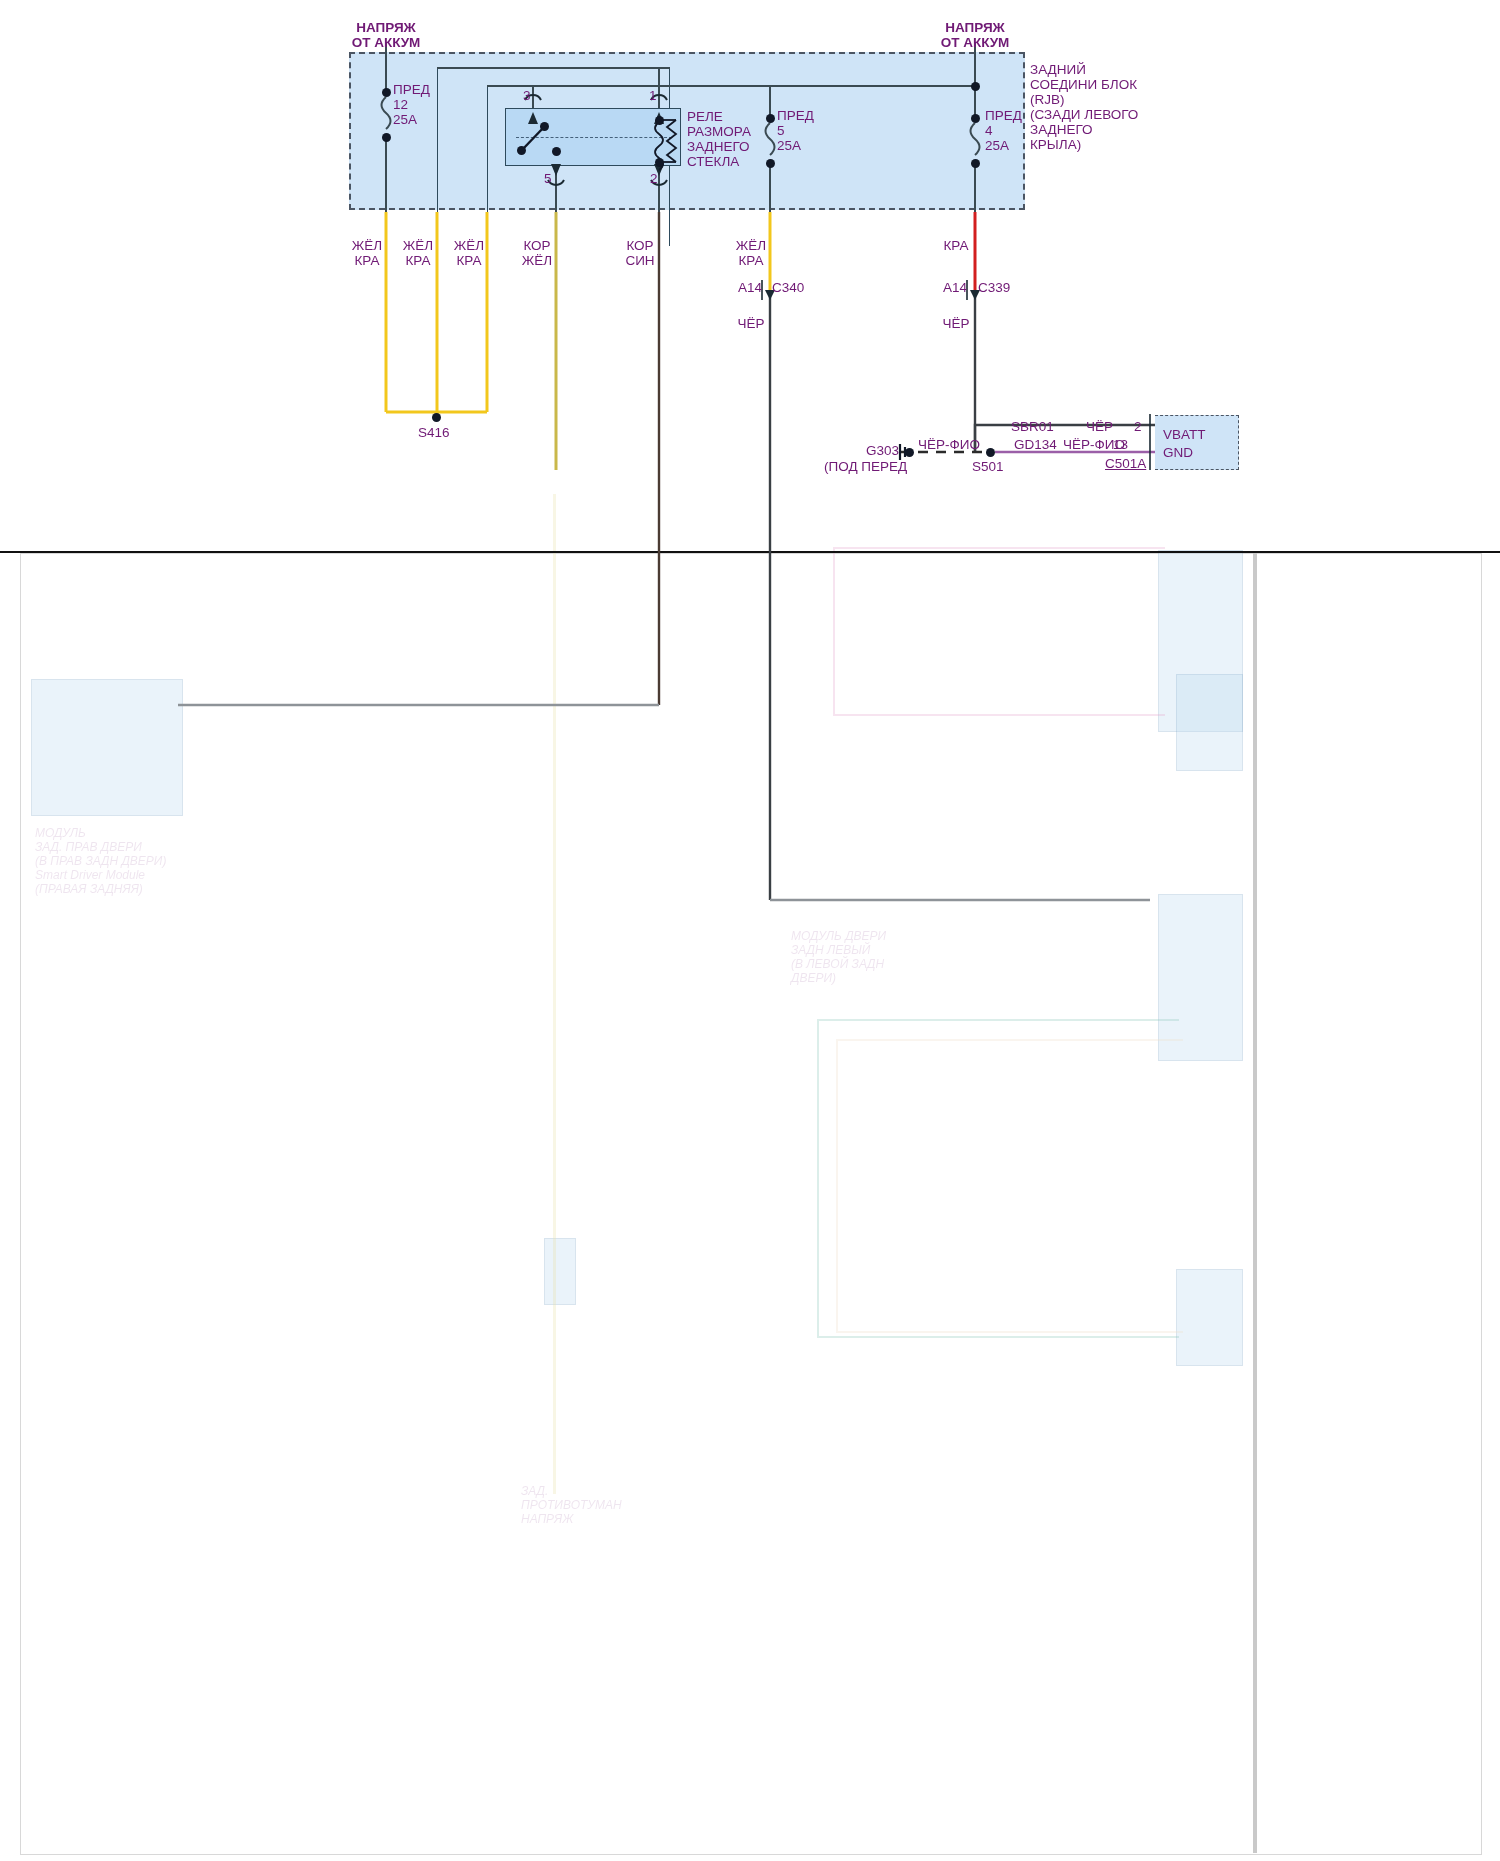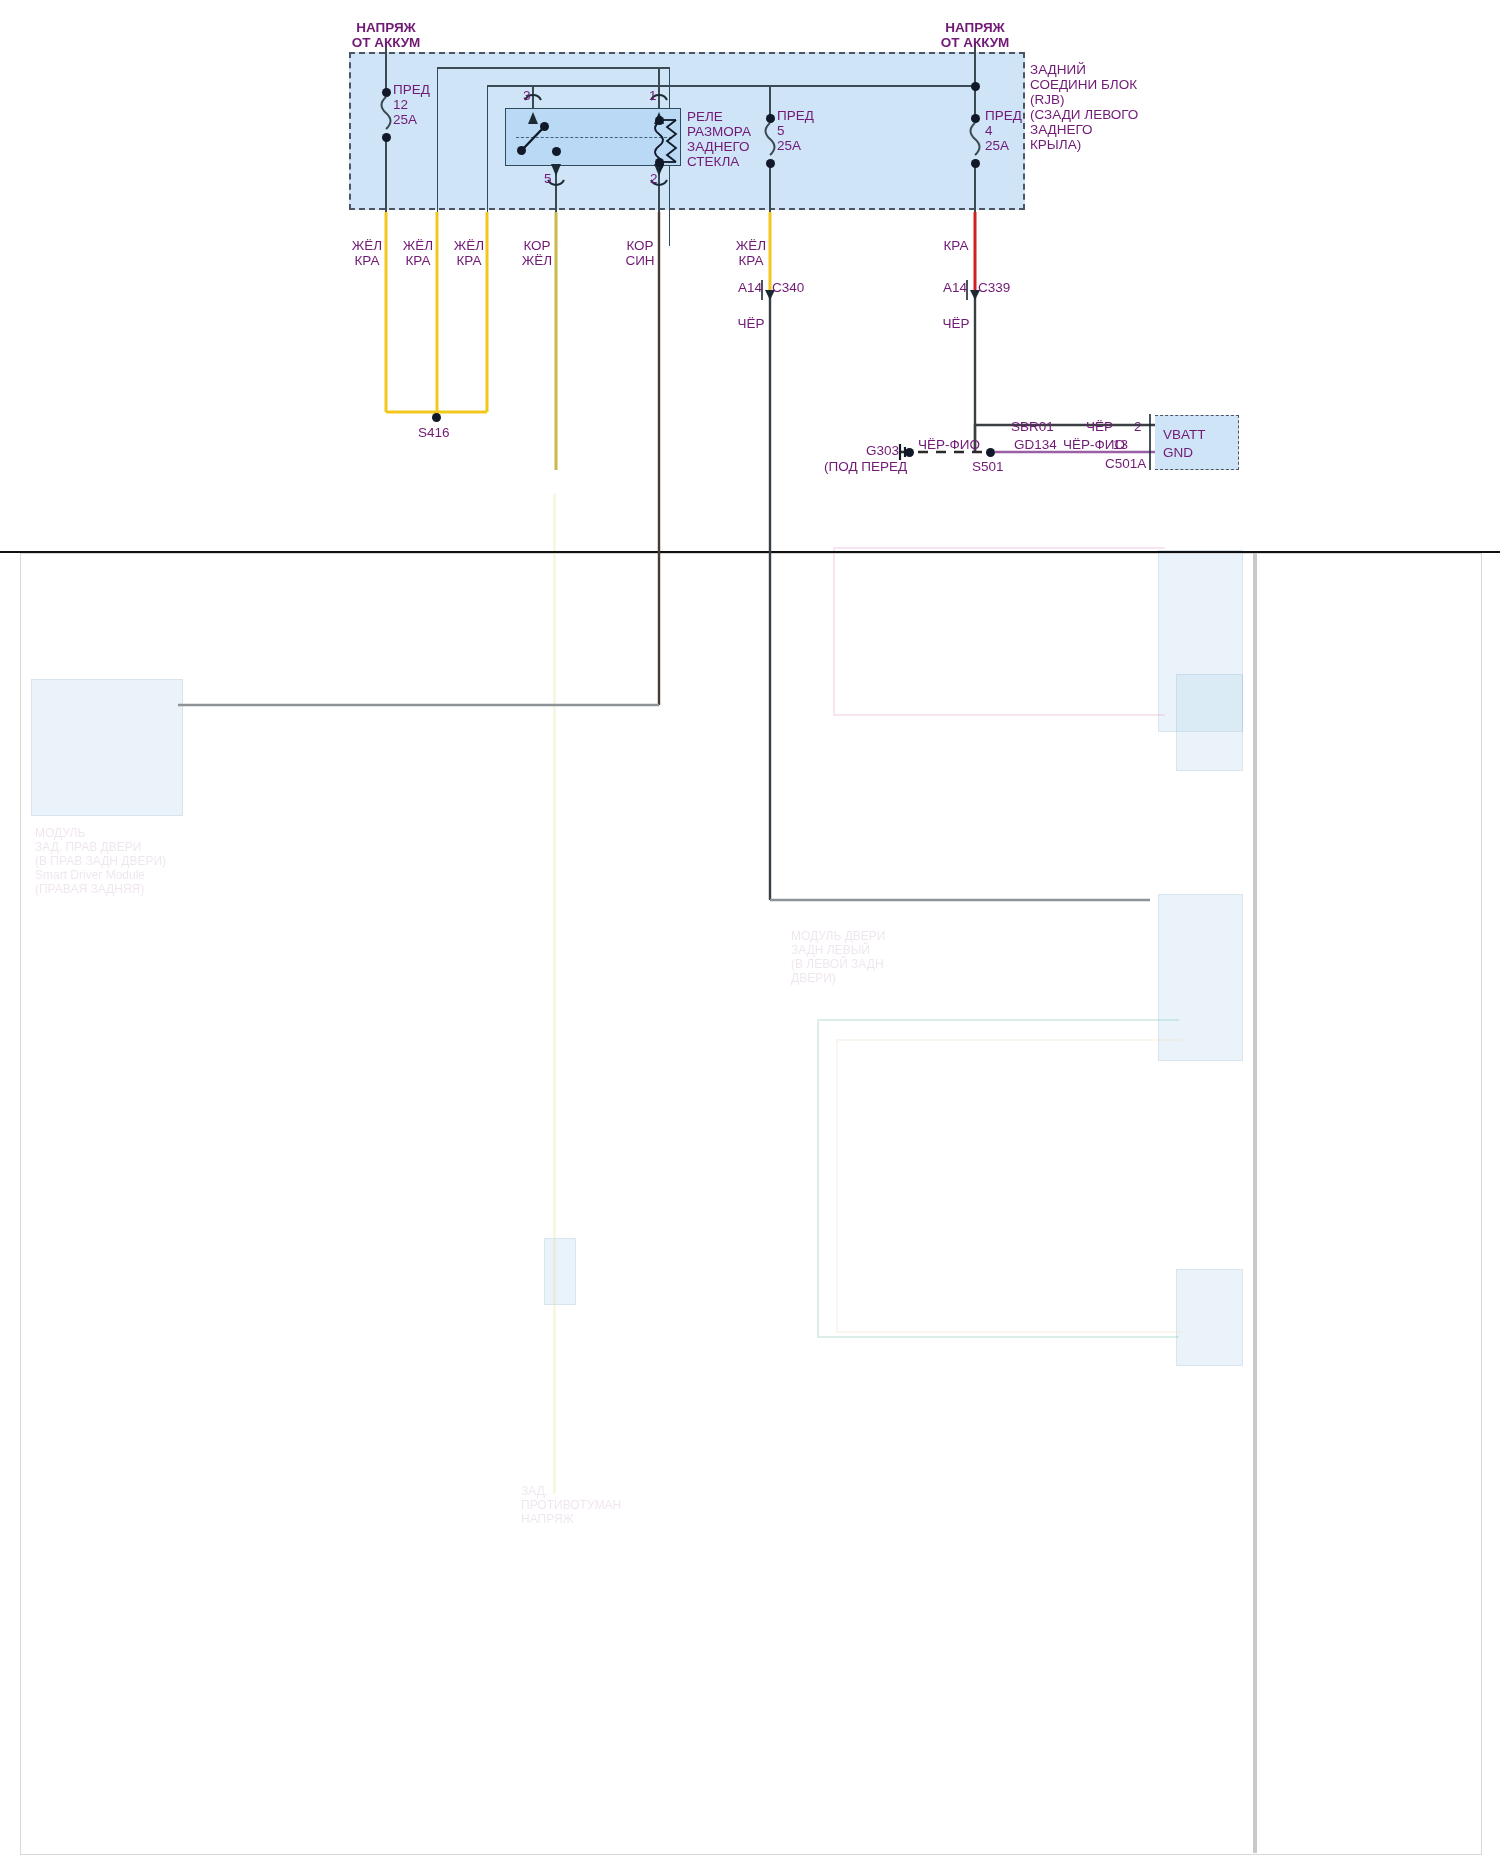--- a/index.html
+++ b/index.html
@@ -2,21 +2,21 @@
 <html><head>
 <meta charset="utf-8">
 <style>
   html,body{margin:0;padding:0;background:#ffffff;}
   body{font-family:"Liberation Sans",sans-serif;}
   #page{position:relative;width:1500px;height:1861px;background:#ffffff;overflow:hidden;}
 
   
   #faded{position:absolute;left:20px;top:553px;width:1460px;height:1300px;
          border:1px solid #d8d8d8;background:#fff;opacity:1;}
-  .fade{opacity:.11;}
+  .fade{opacity:.11;font-style:italic;}
   .fade2{opacity:.30;}
 
   
   .wire{position:absolute;background:#3a4a52;}
   .vw{width:2px;}
   .yellowpale{background:#e8e2a8;width:3px;}
 
   .dot{position:absolute;width:9px;height:9px;border-radius:50%;background:#111827;}
 
   .lbl{position:absolute;font-size:13.5px;color:#701a75;line-height:15px;white-space:pre;}
@@ -282,19 +282,19 @@
   <div class="lbl" style="left:918px;top:437px;">ЧЁР-ФИО</div>
 
   <div class="lbl" style="left:1011px;top:419px;">SBR01</div>
   <div class="lbl" style="left:1086px;top:419px;">ЧЁР</div>
   <div class="lbl" style="left:1134px;top:419px;">2</div>
 
   <div class="lbl" style="left:1014px;top:437px;">GD134</div>
   <div class="lbl" style="left:1063px;top:437px;">ЧЁР-ФИО</div>
   <div class="lbl" style="left:1113px;top:437px;">13</div>
 
-  <div class="lbl" style="left:1105px;top:456px;">C501A</div>
+  <div class="lbl" style="left:1105px;top:456px;text-decoration:underline;">C501A</div>
 
   <div id="c501blk"></div>
   <div class="lbl" style="left:1163px;top:427px;">VBATT</div>
   <div class="lbl" style="left:1163px;top:445px;">GND</div>
 
 </div>
 
 </body></html>

